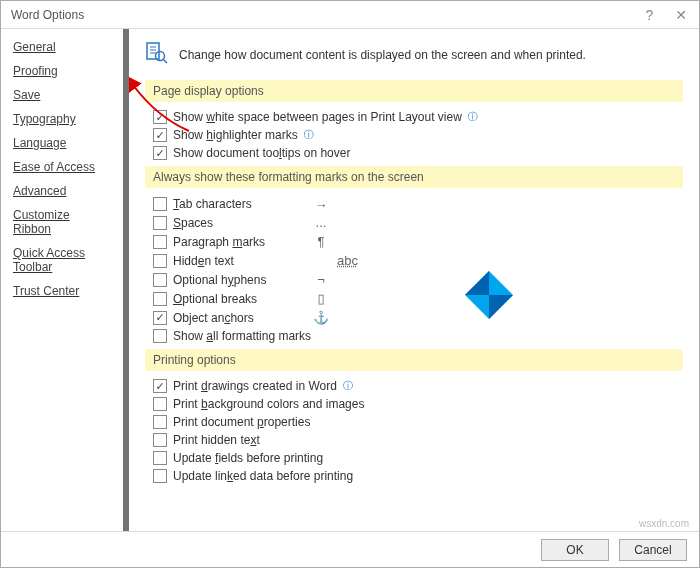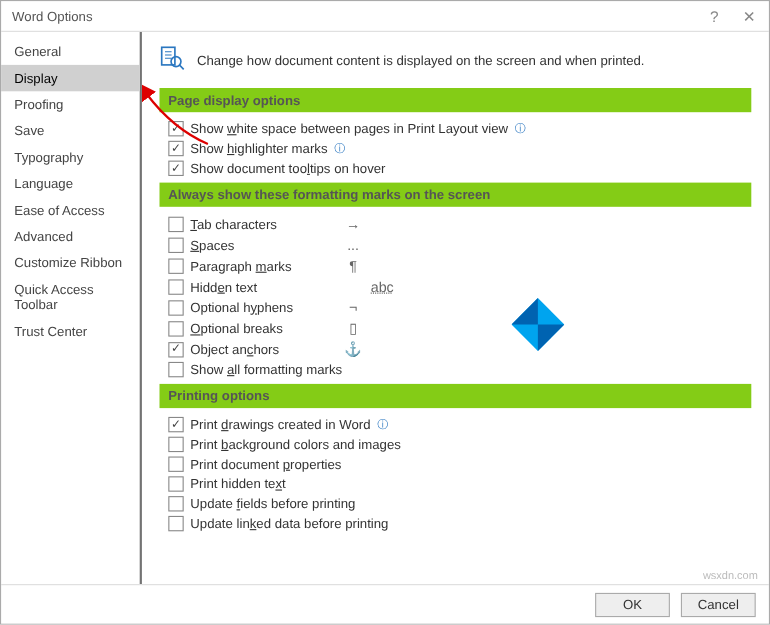--- a/index.html
+++ b/index.html
@@ -2,27 +2,27 @@
 <html><head>
 <meta charset="utf-8">
 <style>
 * { box-sizing: border-box; margin: 0; padding: 0; }
 body { font-family: "Segoe UI", Tahoma, sans-serif; font-size: 12px; color: #333; background: #fff; width: 700px; height: 568px; overflow: hidden; }
 .dialog { width: 700px; height: 568px; border: 1px solid #aaa; display: flex; flex-direction: column; background: #fff; }
 .titlebar { height: 28px; display: flex; align-items: center; justify-content: space-between; padding: 0 6px 0 10px; border-bottom: 1px solid #ddd; color: #555; }
 .titlebar .buttons { display: flex; gap: 10px; }
 .titlebar .buttons span { font-size: 14px; color: #888; padding: 0 6px; cursor: default; }
 .body { flex: 1; display: flex; overflow: hidden; }
-.sidebar { width: 128px; border-right: 2px solid #737373; padding: 6px 0; }
+.sidebar { width: 128px; border-right: 6px solid #737373; padding: 6px 0; text-decoration: underline; }
 .sidebar .item { padding: 5px 12px; cursor: default; color: #444; }
 .sidebar .item.selected { background: #d0d0d0; color: #000; }
 .main { flex: 1; overflow-y: auto; padding: 12px 16px 4px 16px; position: relative; }
 .intro { display: flex; align-items: center; gap: 10px; margin-bottom: 12px; }
 .intro .icon svg { width: 24px; height: 24px; }
-.group-header { background: #84cc16; padding: 4px 8px; font-weight: bold; color: #555; margin: 6px 0 8px 0; }
+.group-header { background: #fef9c3; padding: 4px 8px; font-weight: normal; color: #555; margin: 6px 0 8px 0; }
 .row { display: flex; align-items: center; gap: 6px; margin: 4px 0 4px 8px; }
 .row .cb { width: 14px; height: 14px; border: 1px solid #888; display: inline-flex; align-items: center; justify-content: center; font-size: 11px; background: #fff; }
 .row .cb.checked::after { content: "✓"; color: #444; line-height: 1; }
 .row .lbl { min-width: 130px; }
 .row .sym { width: 24px; text-align: center; color: #666; font-size: 13px; }
 .info { color: #2b77c0; font-size: 10px; }
 .und { text-decoration: underline; text-decoration-style: solid; }
 .arrow { position: absolute; left: -2px; top: 48px; width: 68px; height: 60px; pointer-events: none; }
 .arrow svg { width: 100%; height: 100%; overflow: visible; }
 .logo { position: absolute; left: 336px; top: 242px; width: 48px; height: 48px; pointer-events: none; }
@@ -38,21 +38,20 @@
     <span>Word Options</span>
     <div class="buttons">
       <span>?</span>
       <span>✕</span>
     </div>
   </div>
 
   <div class="body">
     <div class="sidebar" id="sidebar">
         <div class="item">General</div>
-        <div class="item selected">Display</div>
         <div class="item">Proofing</div>
         <div class="item">Save</div>
         <div class="item">Typography</div>
         <div class="item">Language</div>
         <div class="item">Ease of Access</div>
         <div class="item">Advanced</div>
         <div class="item">Customize Ribbon</div>
         <div class="item">Quick Access Toolbar</div>
         <div class="item">Trust Center</div>
       </div>

